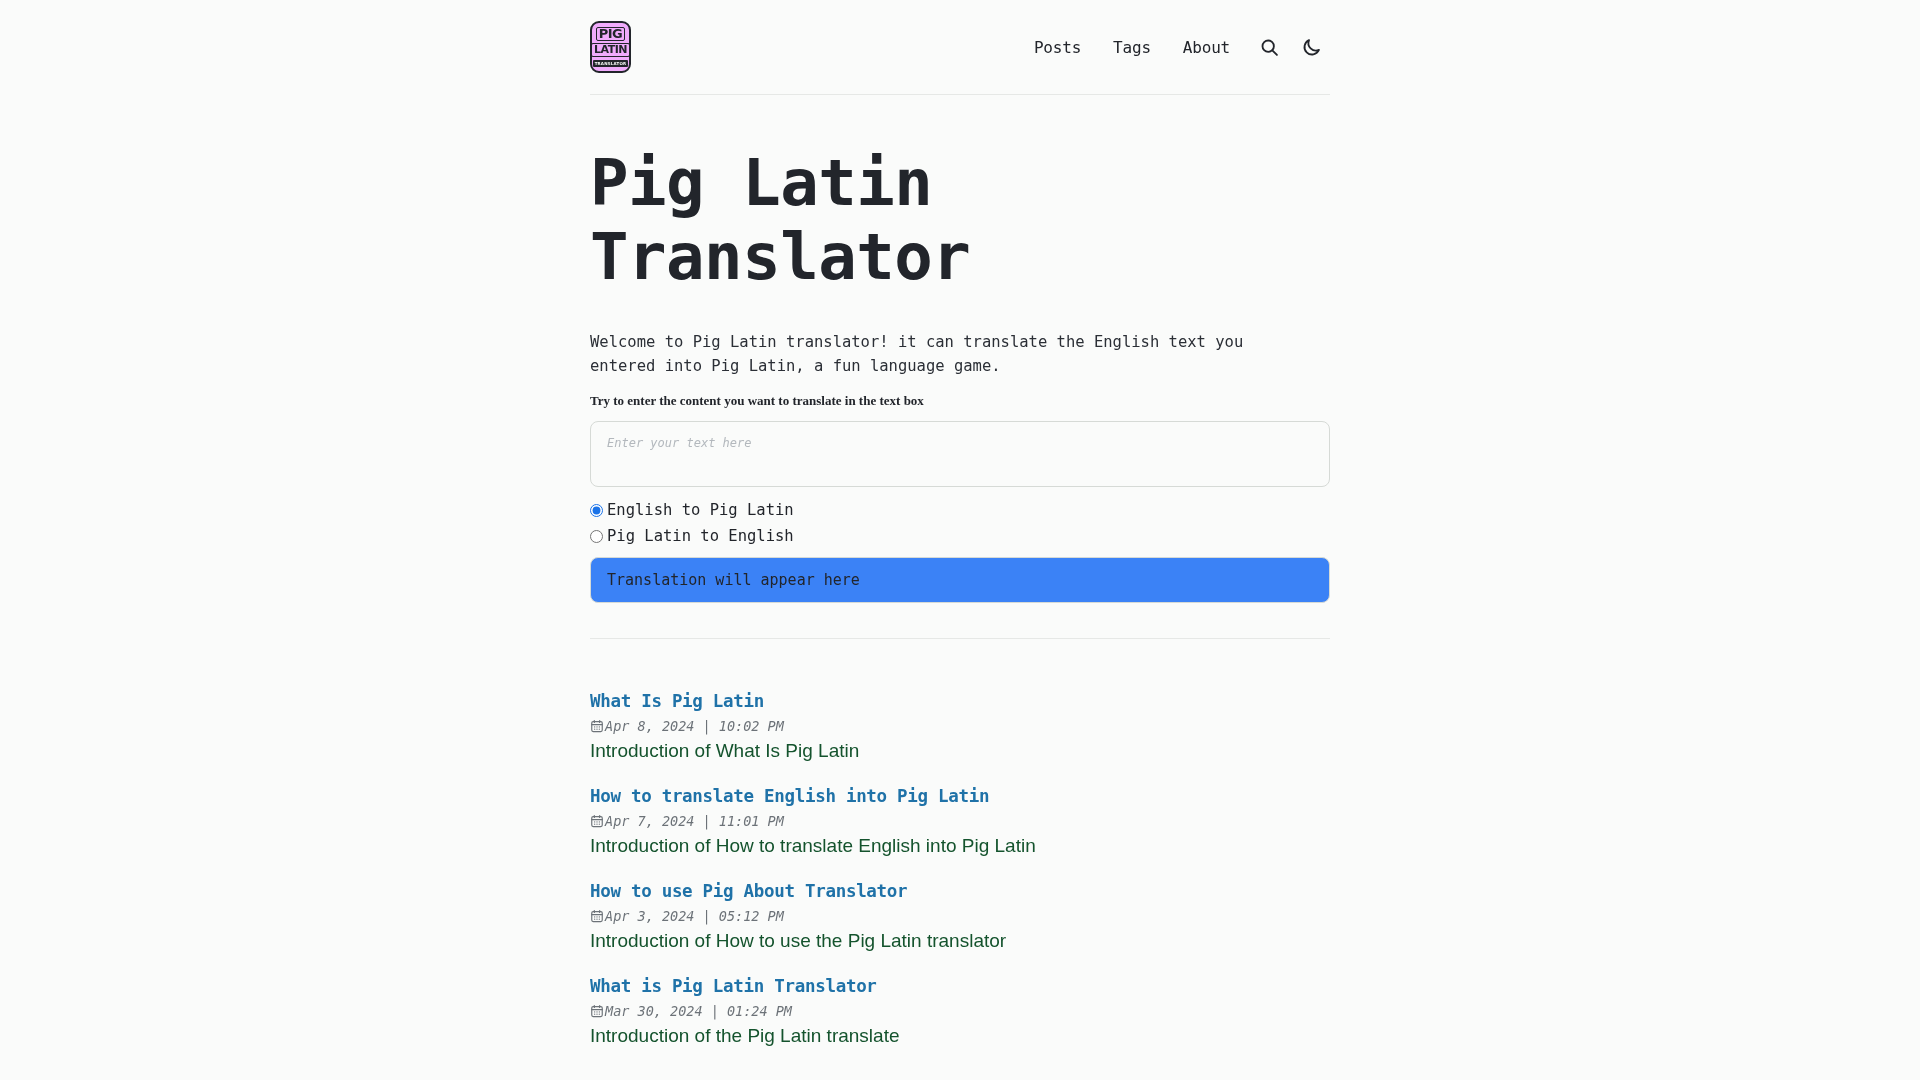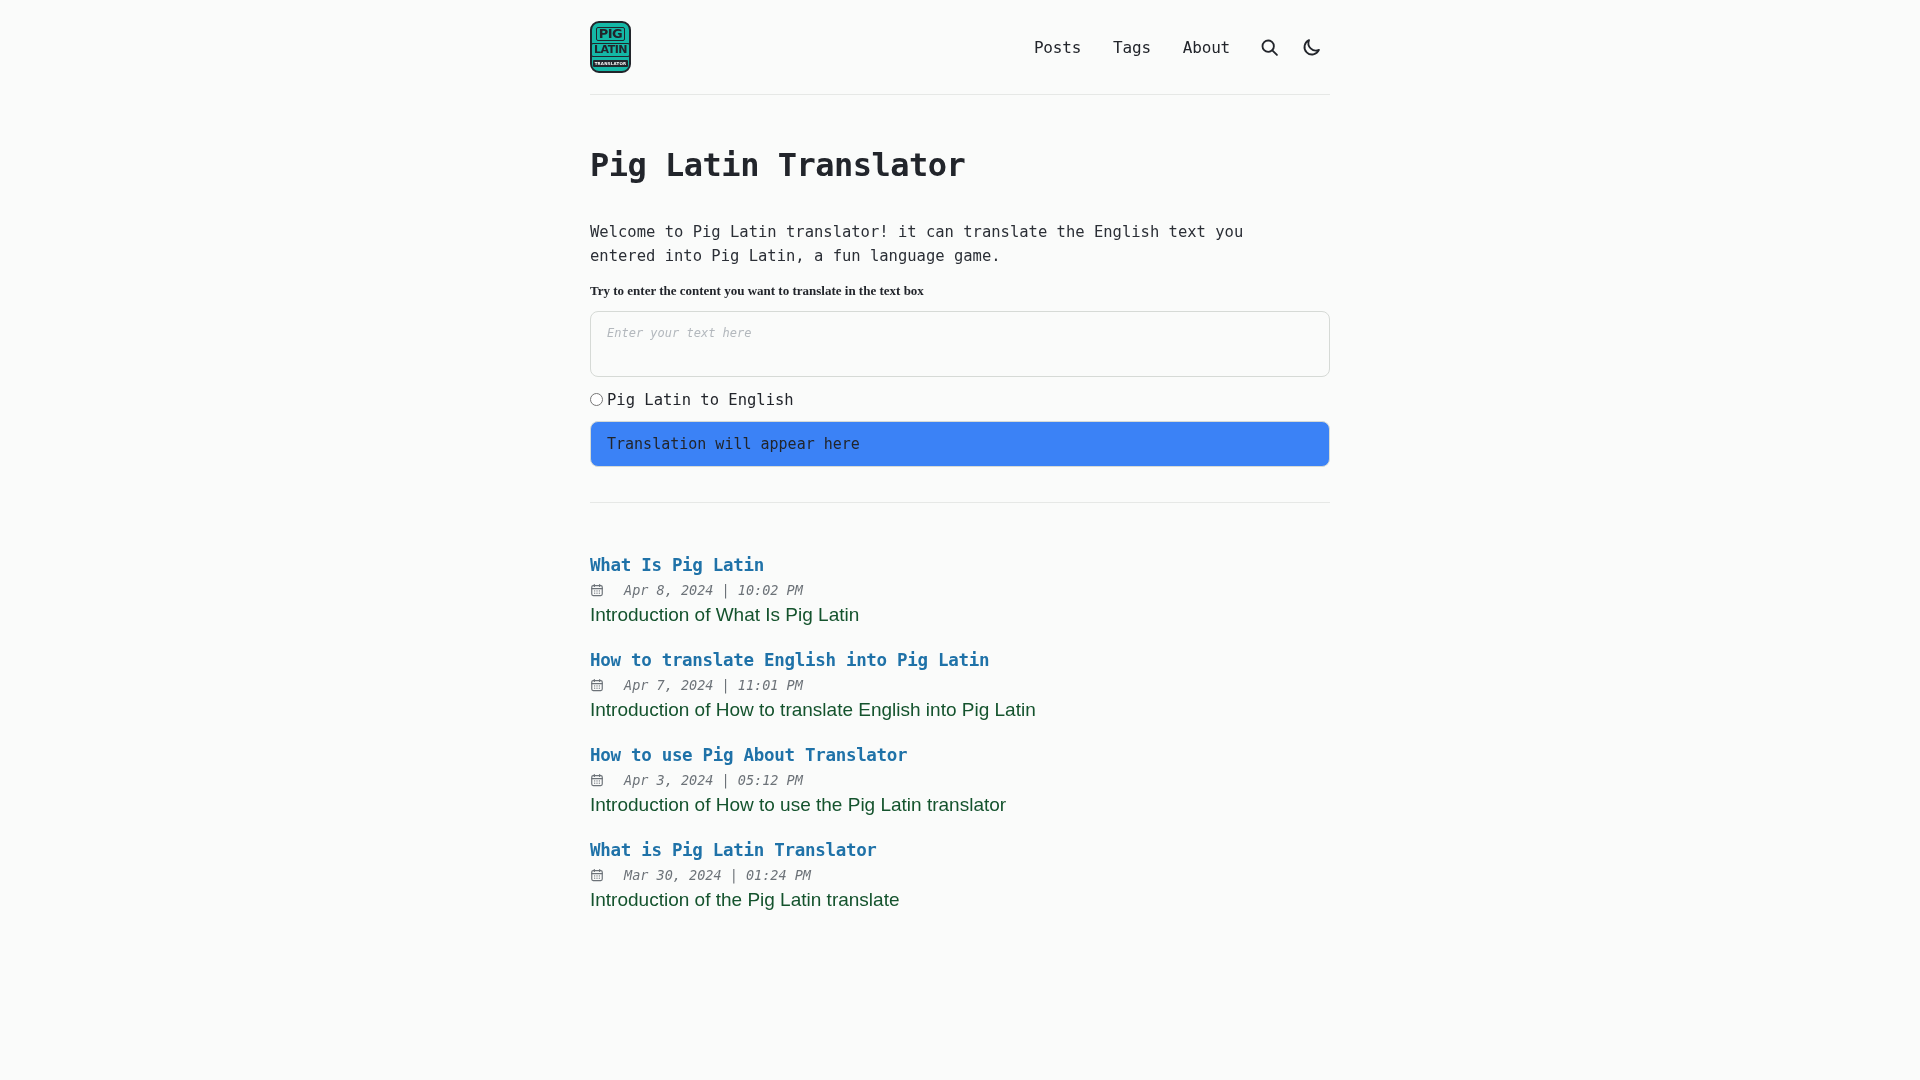--- a/index.html
+++ b/index.html
@@ -33,21 +33,21 @@
     display: flex;
     align-items: center;
     justify-content: space-between;
   }
 
   .logo {
     width: 41px;
     height: 52px;
     border: 2.5px solid #22252b;
     border-radius: 9px;
-    background: #14b8a6;
+    background: #f0abfc;
     display: flex;
     flex-direction: column;
     align-items: center;
     justify-content: center;
     padding: 2px 0;
     position: relative;
     flex: none;
   }
   .logo-inner {
     display: flex;
@@ -123,21 +123,21 @@
   .divider {
     height: 1px;
     background: #e6e8e6;
     border: none;
     margin: 0;
     width: 740px;
   }
 
   
   .page-title {
-    font-size: 32px;
+    font-size: 64px;
     font-weight: bold;
     color: #22252b;
     margin: 0;
     padding-top: 52px;
     letter-spacing: -0.5px;
     font-family: "DejaVu Sans Mono", "Liberation Mono", monospace;
     line-height: 1.15;
   }
 
   .intro {
@@ -237,21 +237,21 @@
     text-decoration: none;
     font-weight: bold;
     font-family: "DejaVu Sans Mono", "Liberation Mono", monospace;
     letter-spacing: -0.3px;
     display: inline-block;
     cursor: pointer;
   }
   .post-meta {
     display: flex;
     align-items: center;
-    gap: 20px;
+    gap: 1px;
     padding-top: 7px;
   }
   .post-date {
     font-size: 13.5px;
     font-style: italic;
     color: #6c7278;
     font-family: "DejaVu Sans Mono", "Liberation Mono", monospace;
   }
   .post-desc {
     font-size: 19px;
@@ -301,20 +301,24 @@
 
     <h1 class="page-title">Pig Latin Translator</h1>
 
     <p class="intro">Welcome to Pig Latin translator! it can translate the English text you entered into Pig Latin, a fun language game.</p>
 
     <p class="instruction">Try to enter the content you want to translate in the text box</p>
 
     <textarea class="input-area" placeholder="Enter your text here" style=""></textarea>
 
     <div class="radio-group">
+      <div class="radio-row">
+        <input type="radio" name="direction" id="opt0" checked="" style="">
+        <label for="opt0">English to Pig Latin</label>
+      </div>
       <div class="radio-row">
         <input type="radio" name="direction" id="opt1" style="">
         <label for="opt1">Pig Latin to English</label>
       </div>
     </div>
 
     <div class="output-area">
       <span>Translation will appear here</span>
     </div>
 

